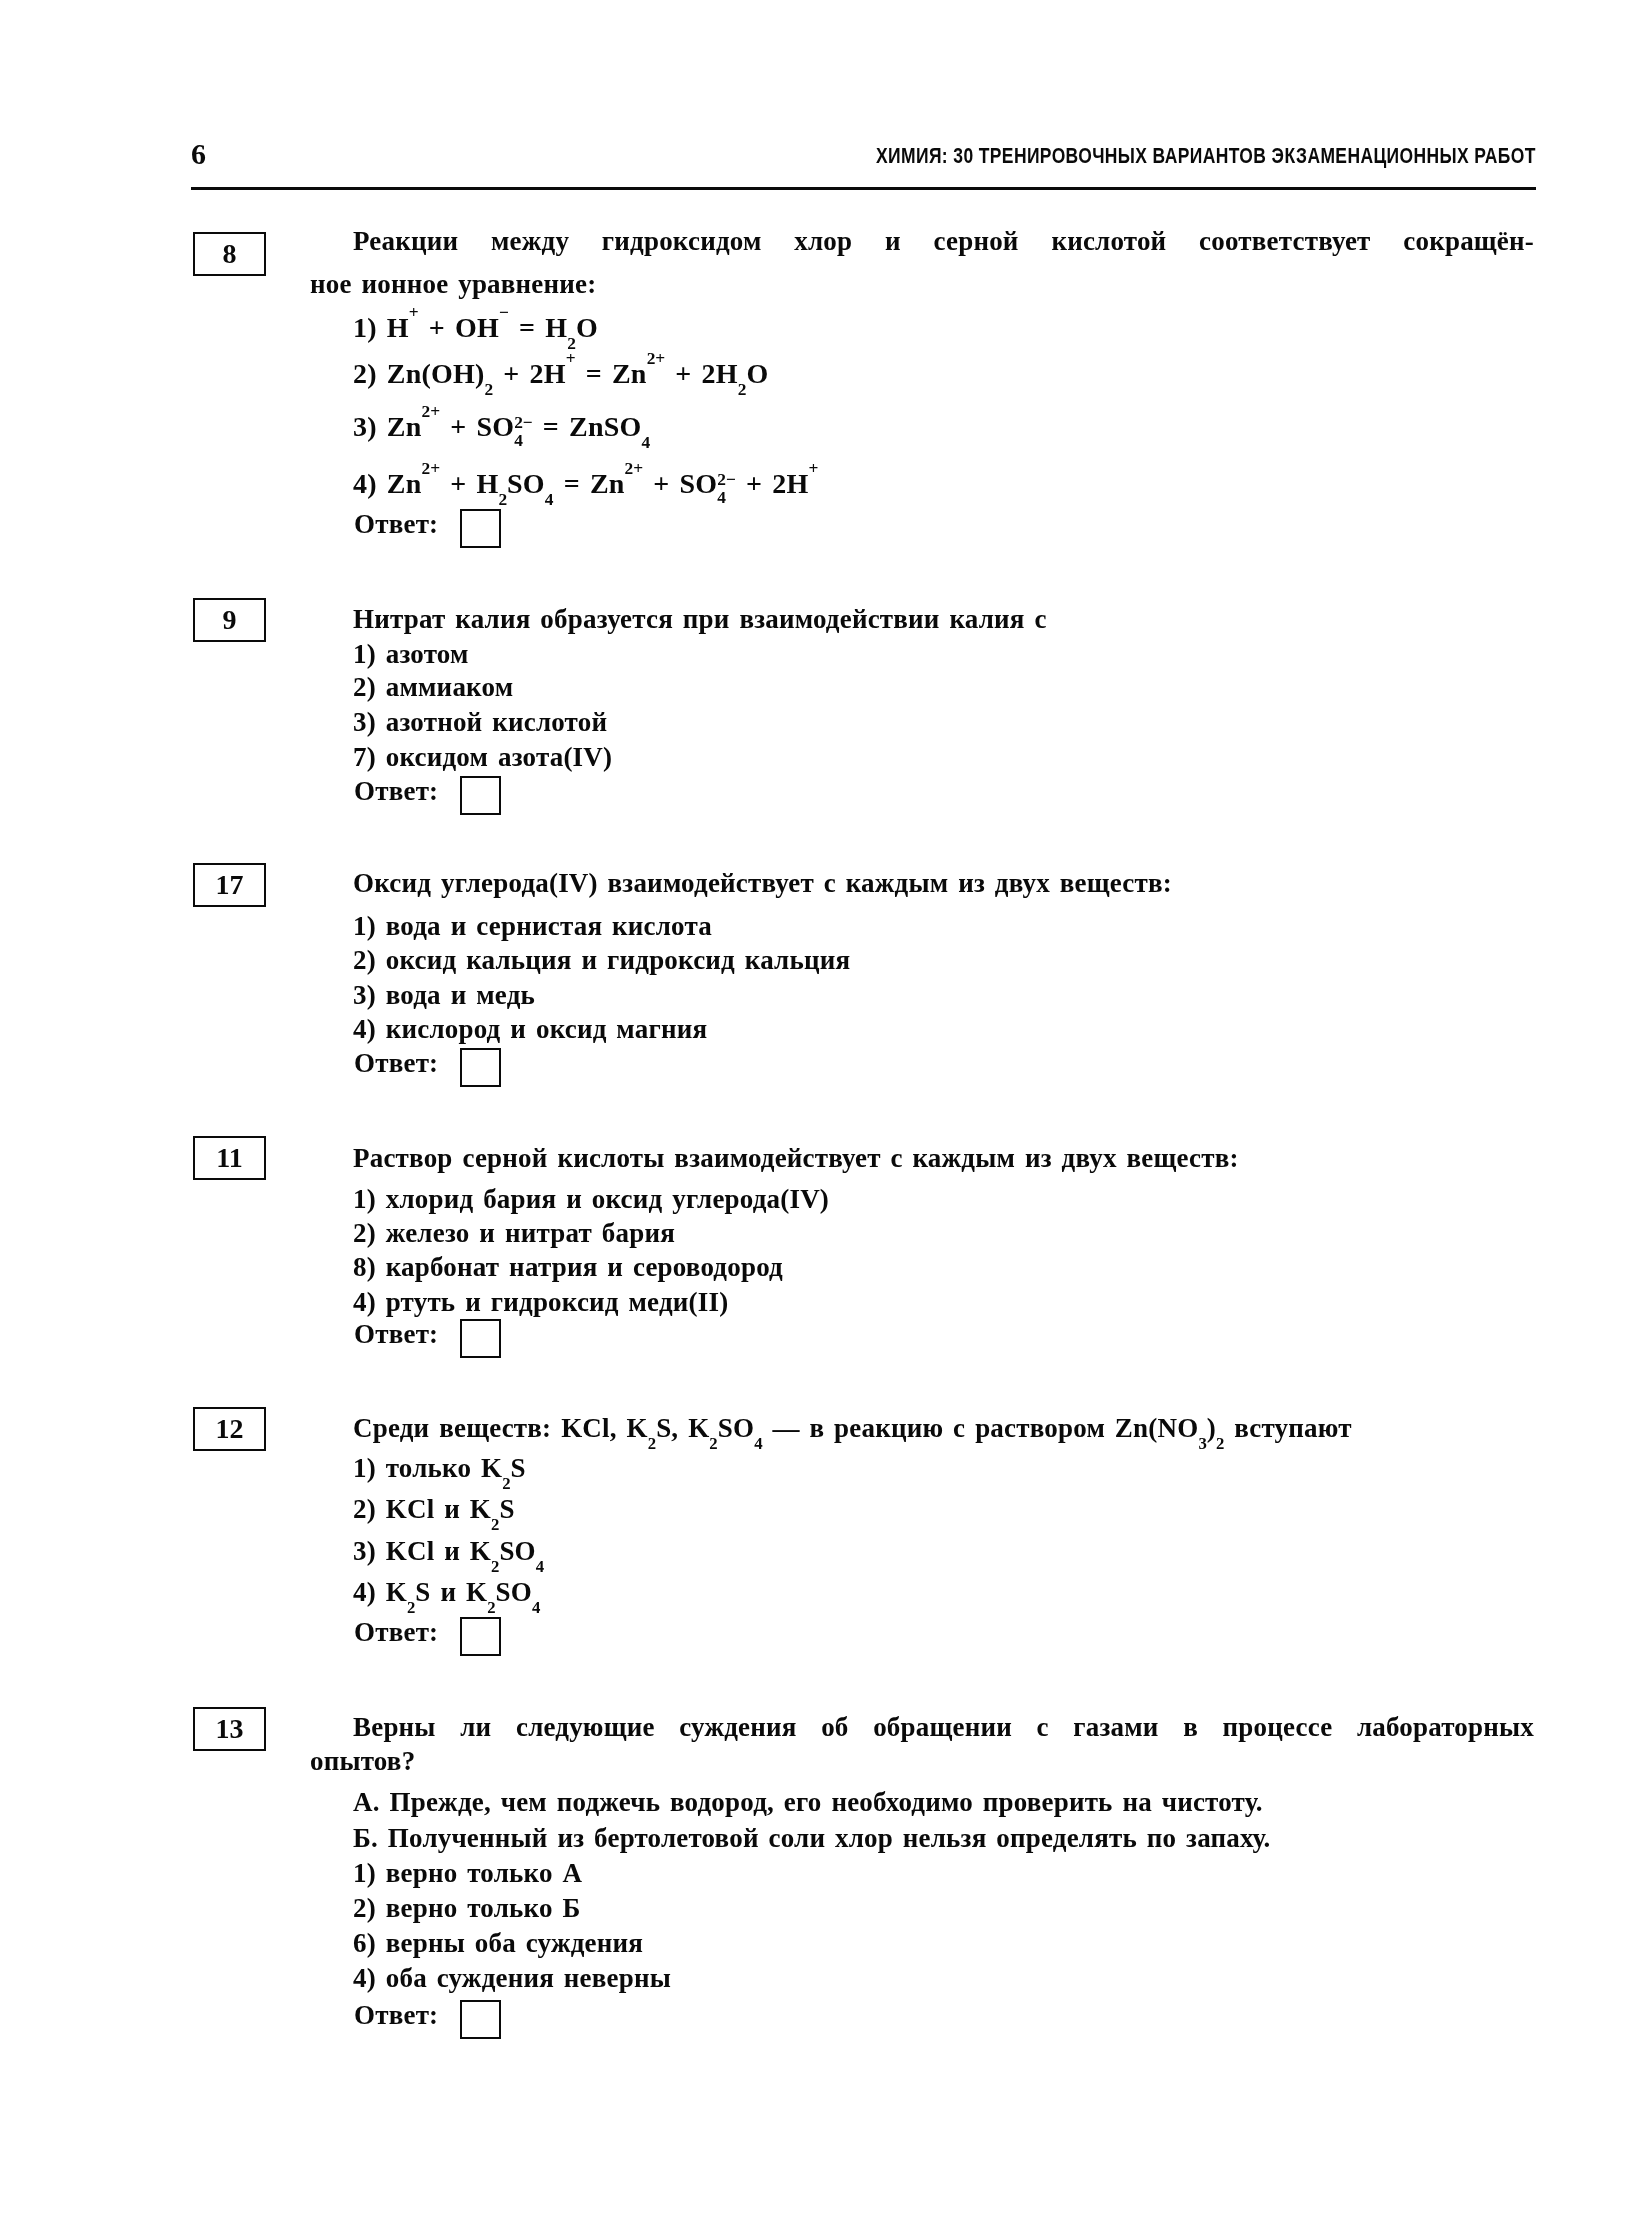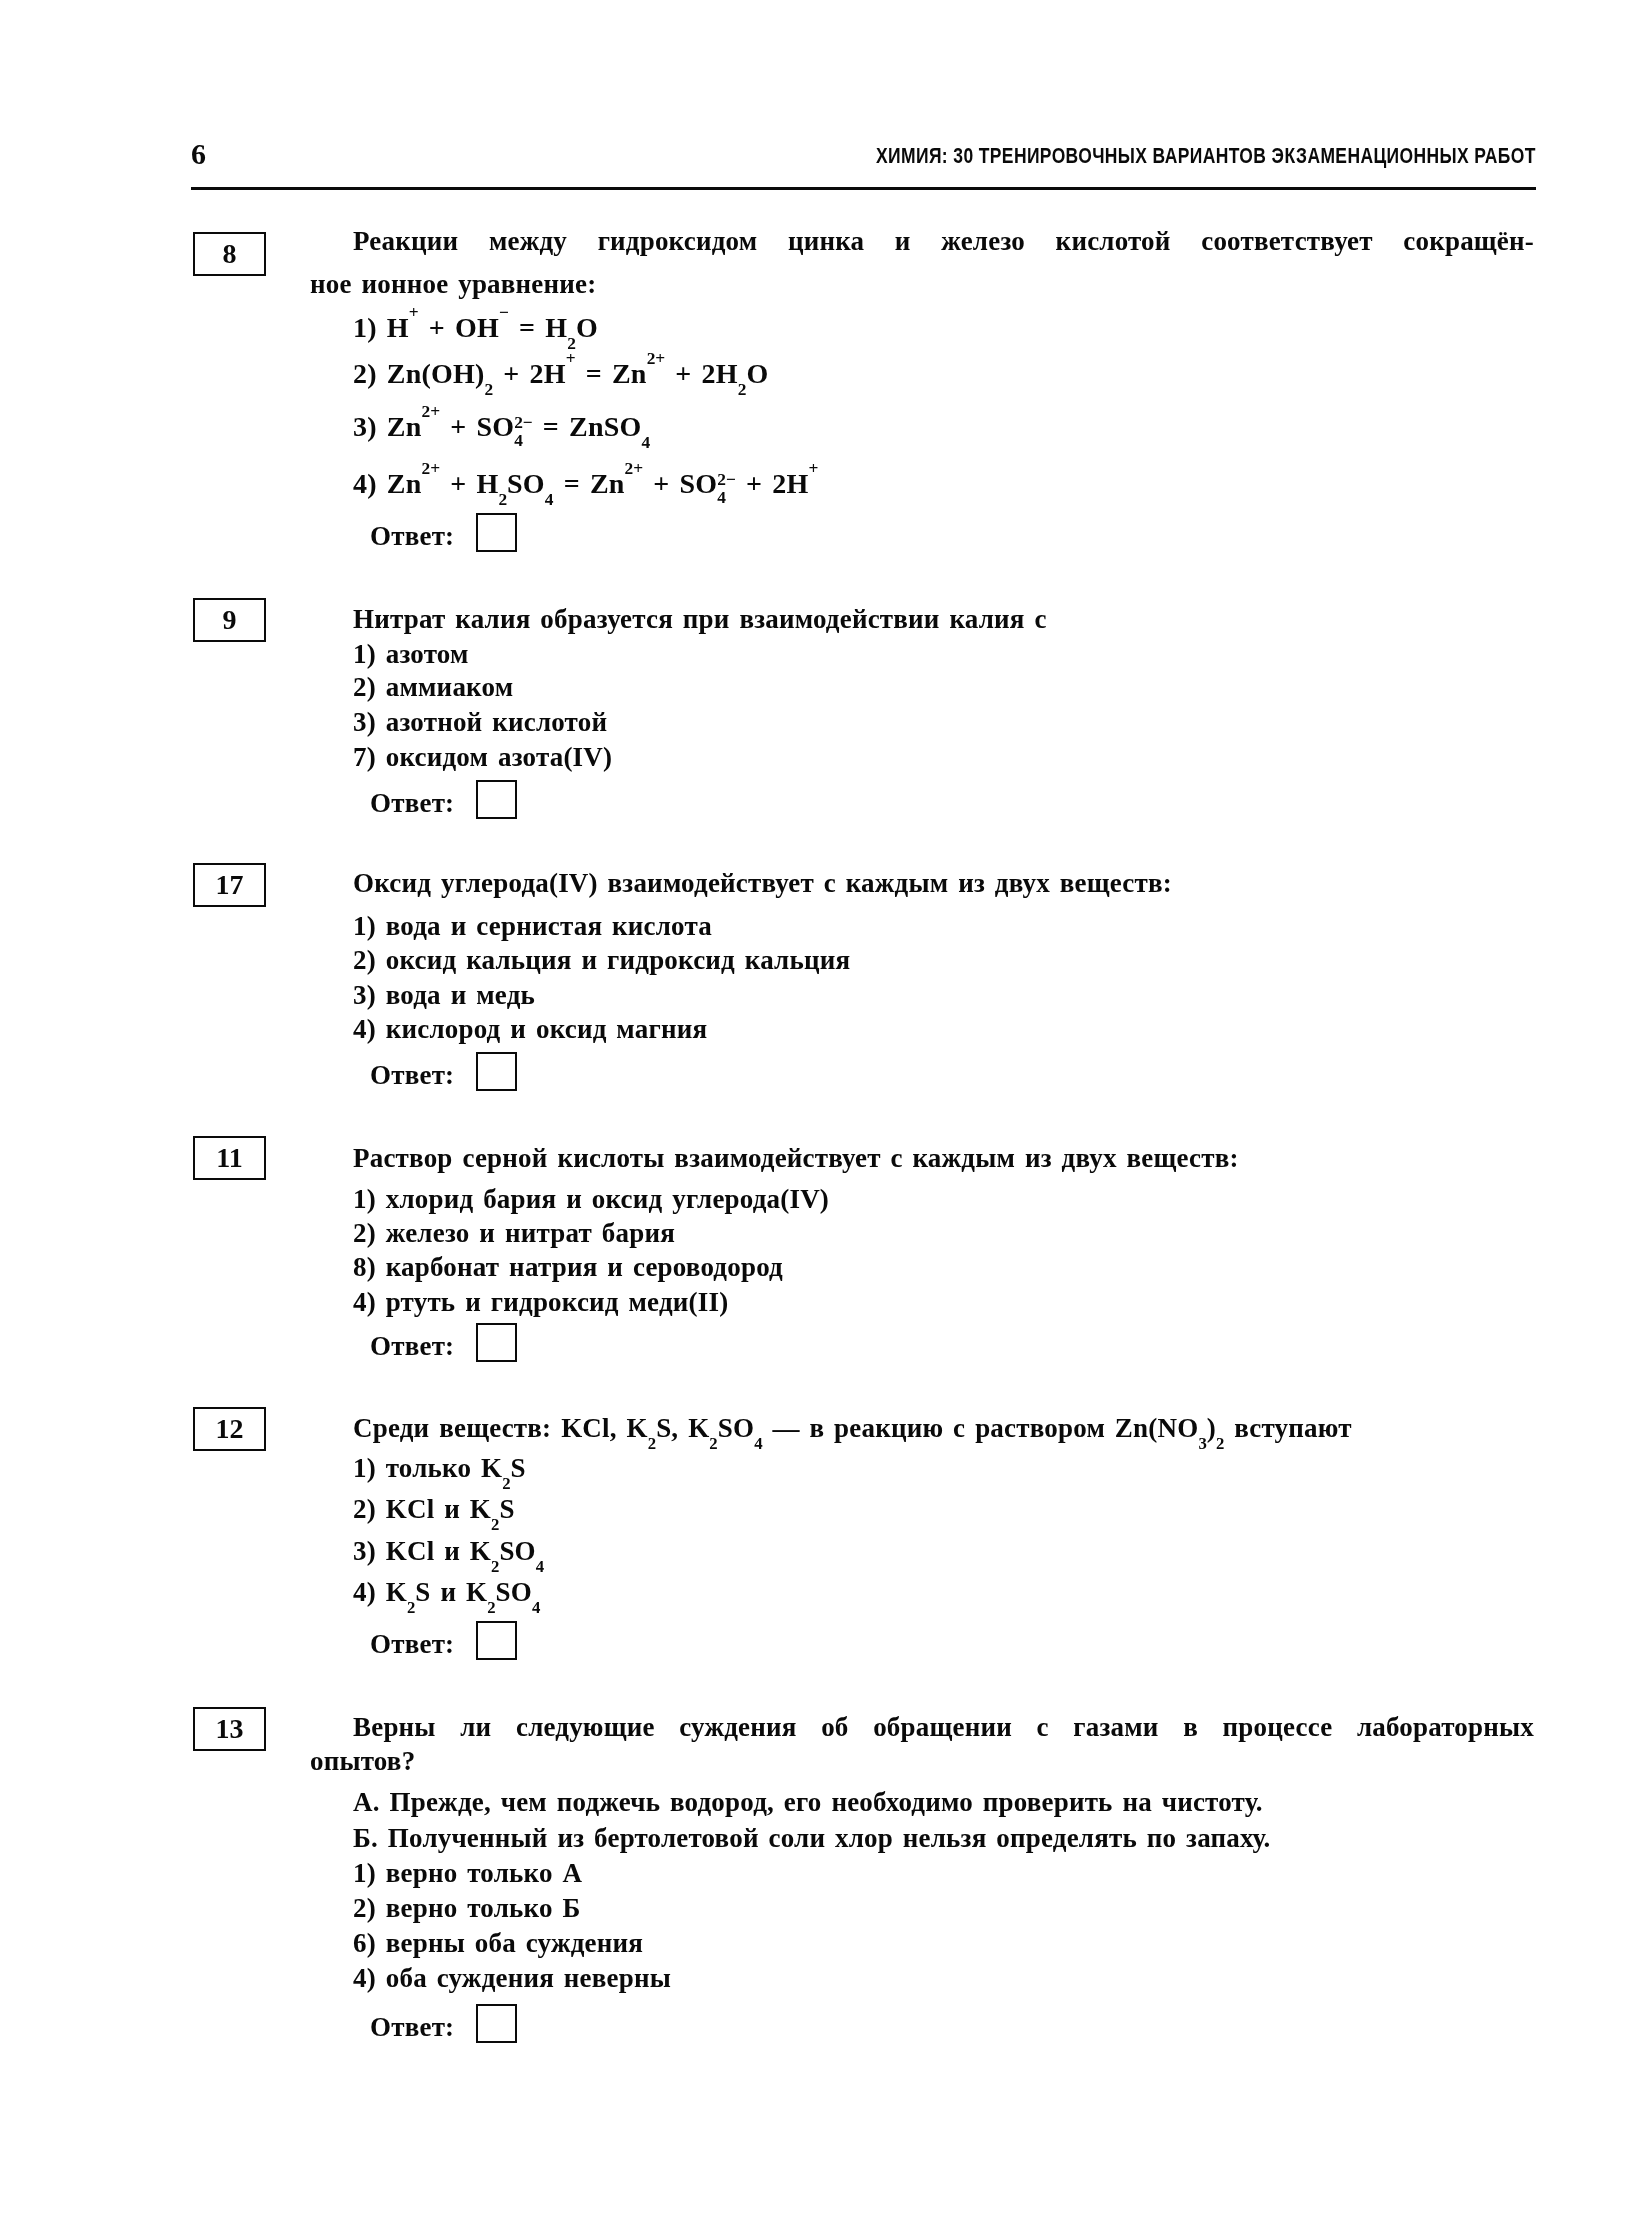--- a/index.html
+++ b/index.html
@@ -48,22 +48,22 @@
     word-spacing: 2.9px;
     letter-spacing: 0.2px;
     white-space: normal;
   }
   .indent { padding-left: 43px; width: 1181px; box-sizing: content-box; }
   .just { text-align: justify; text-align-last: justify; }
   .opt { padding-left: 43px; white-space: nowrap; }
   .q8 .opt { font-size: 28px; }
   
   .answer {
-    position: absolute; left: 60px;
-    display: flex; align-items: flex-end;
+    position: absolute; left: 44px;
+    display: flex; align-items: flex-start;
     height: 43px;
   }
   .alabel { font: bold 27px "Liberation Serif", serif; letter-spacing: 0.2px; }
   .abox {
     width: 41px; height: 39px;
     border: 2px solid #0a0a0a;
     box-sizing: border-box;
     margin-left: 21.5px;
     background: #fff;
   }
@@ -87,21 +87,21 @@
 
   <div class="pagenum">6</div>
   <div class="htitle">ХИМИЯ: 30 ТРЕНИРОВОЧНЫХ ВАРИАНТОВ ЭКЗАМЕНАЦИОННЫХ РАБОТ</div>
   <div class="hrule"></div>
 
   <section class="q q8" style="top:224px">
     <div class="qnum" style="top:7.8px">
       <span>8</span>
     </div>
     <div class="qbody">
-      <div class="line just indent" style="top:0px">Реакции между гидроксидом цинка и железо кислотой соответствует сокращён-</div>
+      <div class="line just indent" style="top:0px">Реакции между гидроксидом хлор и серной кислотой соответствует сокращён-</div>
       <div class="line" style="top:43px">ное ионное уравнение:</div>
       <div class="line opt" style="top:86px">1) H<sup>+</sup> + OH<sup>−</sup> = H<sub>2</sub>O</div>
       <div class="line opt" style="top:132px">2) Zn(OH)<sub>2</sub> + 2H<sup>+</sup> = Zn<sup>2+</sup> + 2H<sub>2</sub>O</div>
       <div class="line opt" style="top:185px">3) Zn<sup>2+</sup> + SO<span class="stk"><span>2−</span><span>4</span></span> = ZnSO<sub>4</sub></div>
       <div class="line opt" style="top:242px">4) Zn<sup>2+</sup> + H<sub>2</sub>SO<sub>4</sub> = Zn<sup>2+</sup> + SO<span class="stk"><span>2−</span><span>4</span></span> + 2H<sup>+</sup></div>
       <div class="answer" style="top:285px">
         <span class="alabel">Ответ:</span>
         <span class="abox"></span>
       </div>
     </div>

